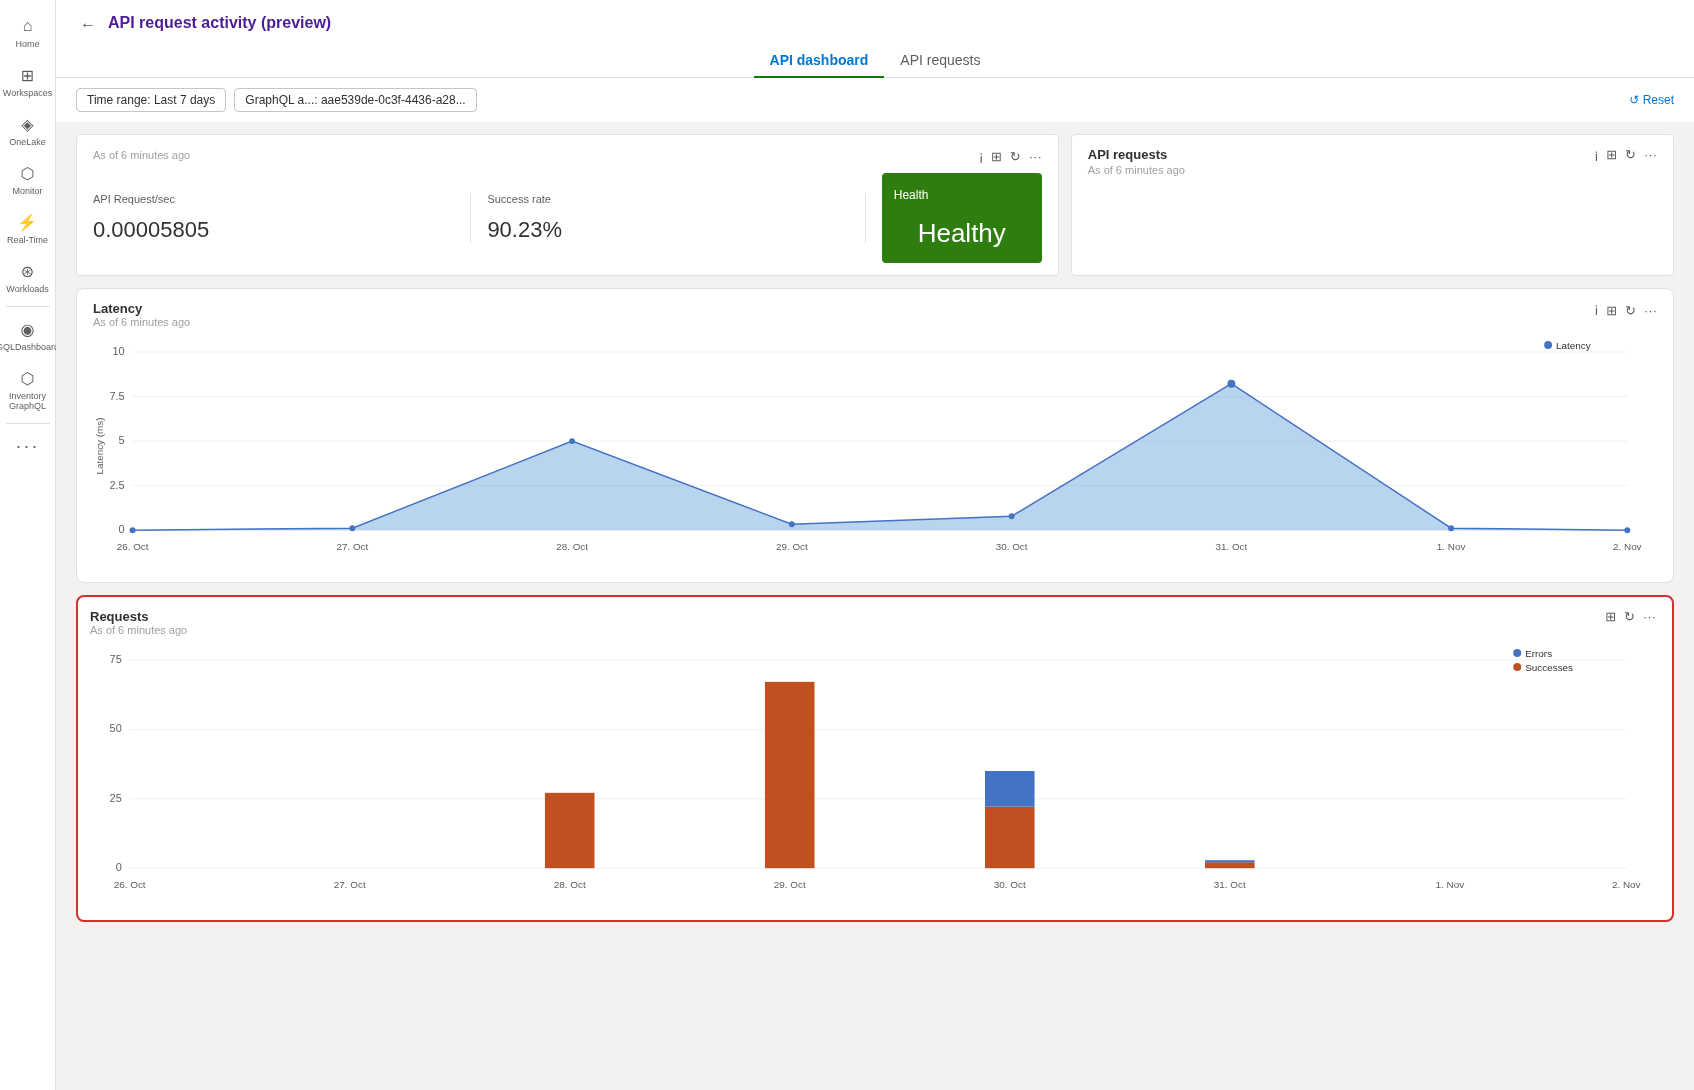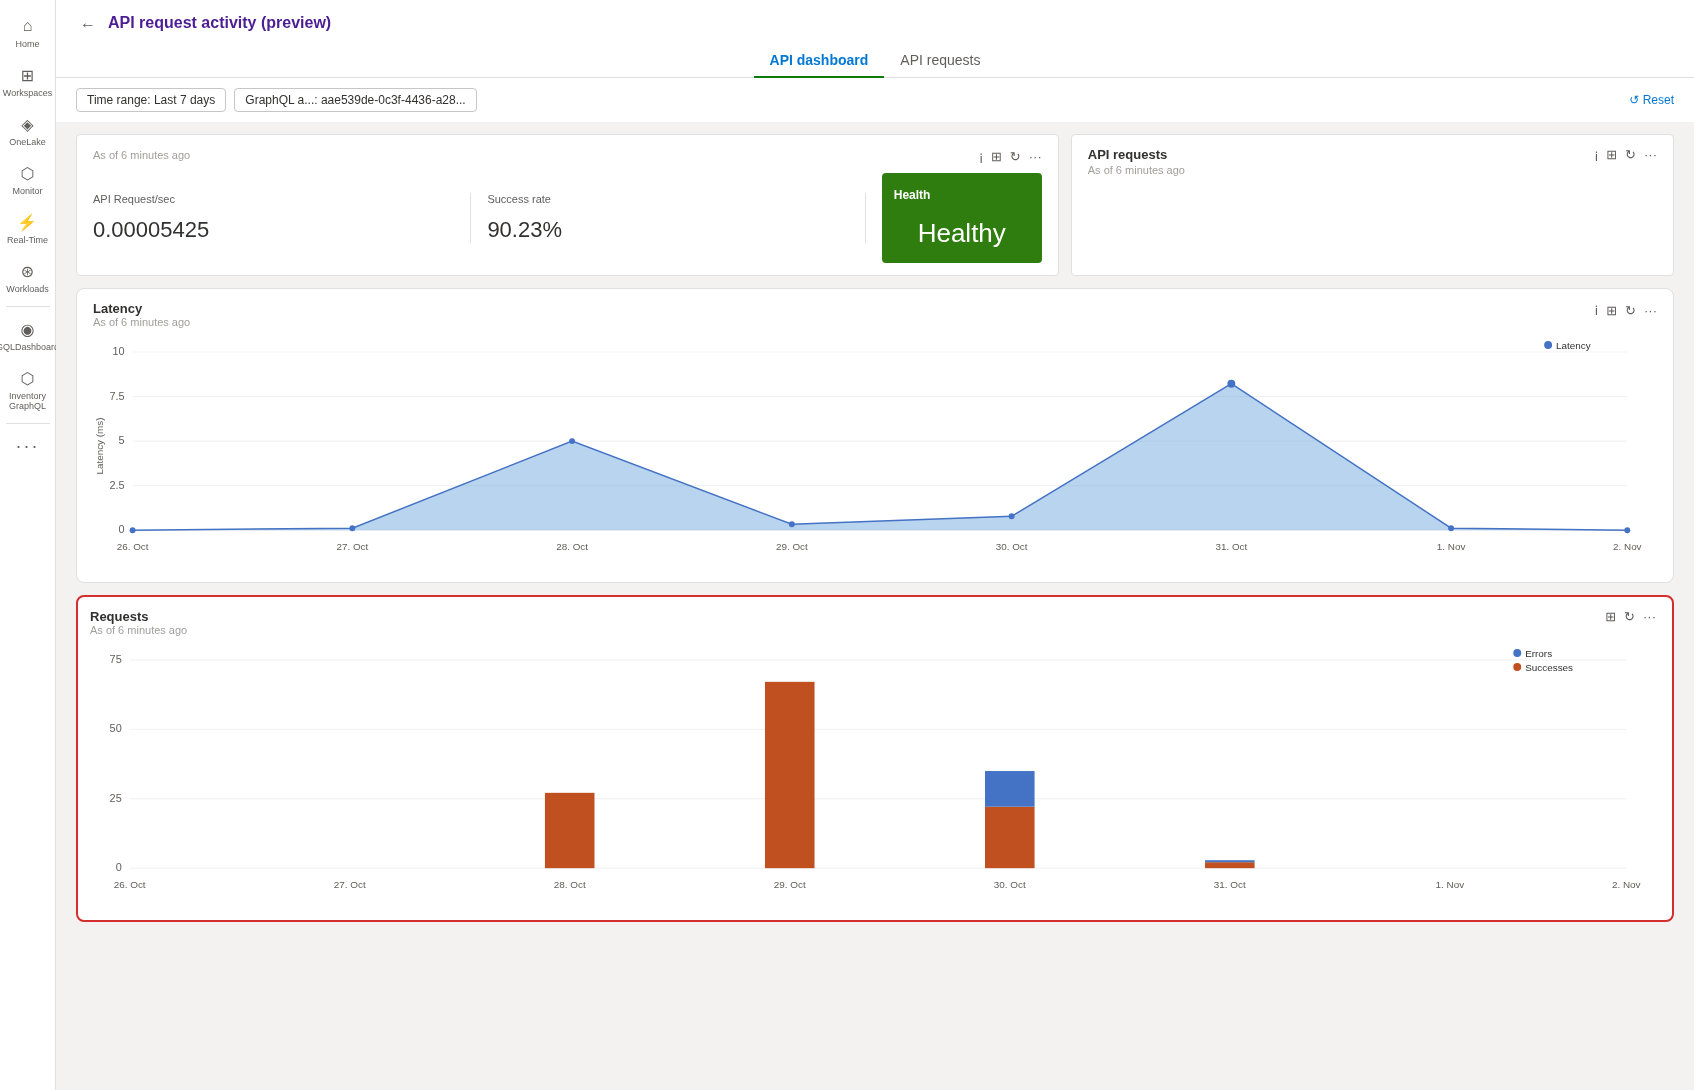--- a/index.html
+++ b/index.html
@@ -207,21 +207,21 @@
       flex-direction: column;
       align-items: center;
       justify-content: center;
       width: 160px;
       min-height: 90px;
       padding: 12px;
       flex-shrink: 0;
     }
     .health-label {
       font-size: 12px;
-      font-weight: 700;
+      font-weight: 400;
       margin-bottom: 8px;
       align-self: flex-start;
     }
     .health-status {
       font-size: 26px;
       font-weight: 300;
       margin-top: 8px;
     }
 
     
@@ -354,21 +354,21 @@
             <span>ℹ</span>
             <span>⊞</span>
             <span>↻</span>
             <span>···</span>
           </span>
           <div class="card-subtitle">As of 6 minutes ago</div>
         </div>
         <div class="card-body" style="align-items:center;">
           <div class="metric-block">
             <div class="metric-label">API Request/sec</div>
-            <div class="metric-value">0.00005425</div>
+            <div class="metric-value">0.00005805</div>
           </div>
           <div class="metric-block">
             <div class="metric-label">Success rate</div>
             <div class="metric-value">90.23%</div>
           </div>
           <div class="health-box" style="background: rgb(46, 125, 14);">
             <div class="health-label">Health</div>
             <div class="health-status">Healthy</div>
           </div>
         </div>

